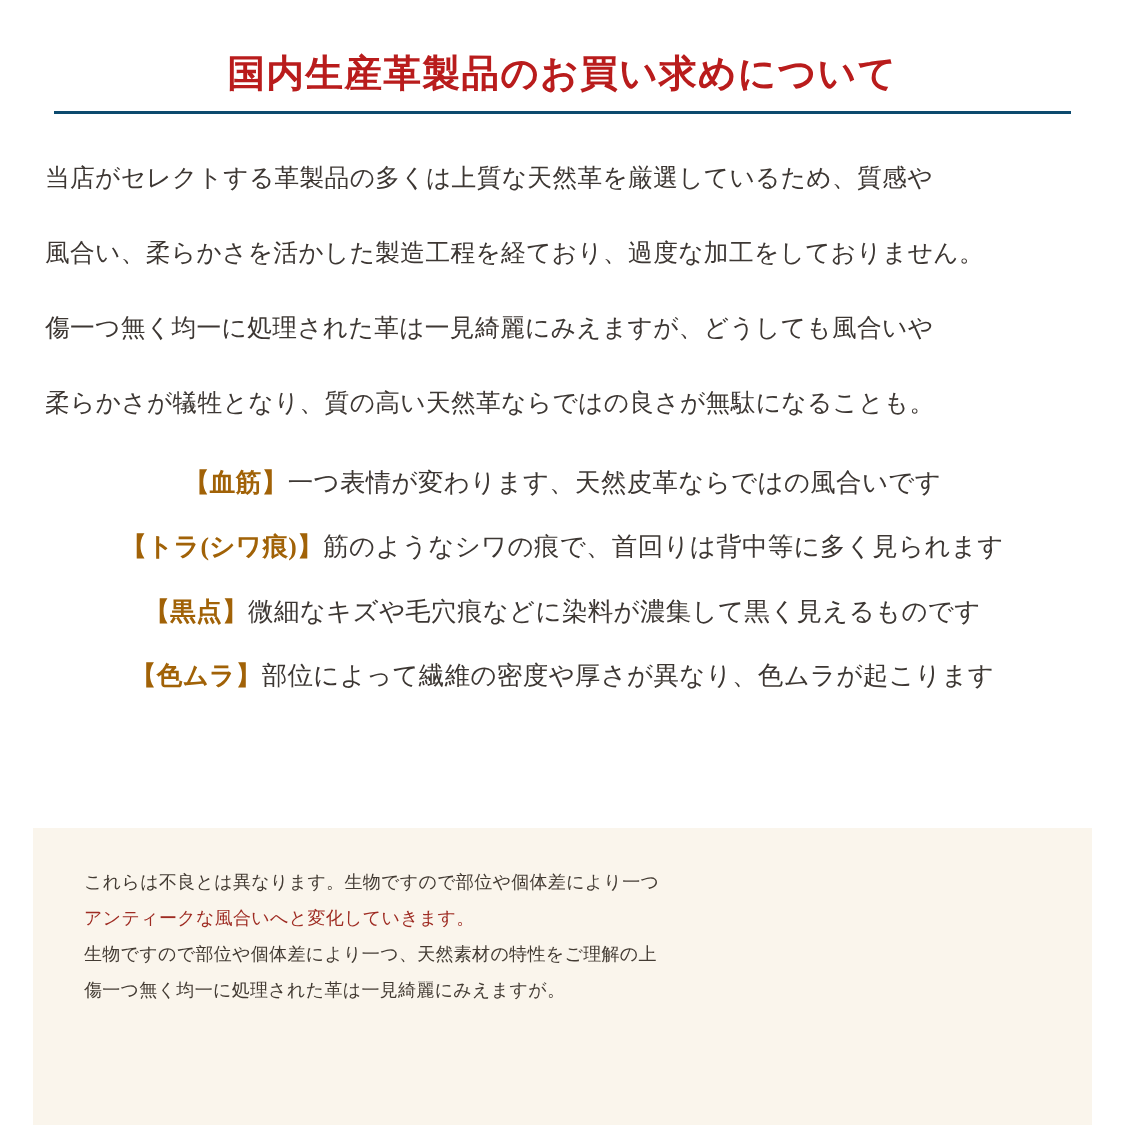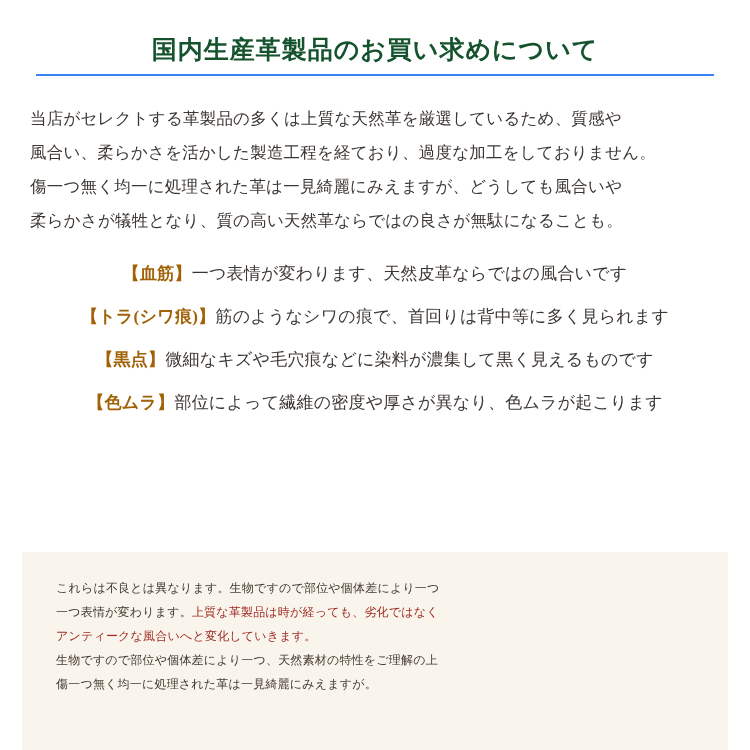--- a/index.html
+++ b/index.html
@@ -26,39 +26,40 @@
   .title-wrap {
     margin: 34px 0 0 0;
     padding: 0 36px;
     text-align: center;
   }
   .title {
     display: block;
     font-size: 25px;
     font-weight: bold;
     letter-spacing: 1px;
-    color: #14532d;
+    color: #b91c1c;
     line-height: 1.3;
     padding-bottom: 7px;
-    border-bottom: 2px solid #3b82f6;
+    border-bottom: 2px solid #0c4a6e;
     font-family: "Liberation Serif", "DejaVu Serif", serif;
   }
 
   
   .intro {
     margin: 26px 0 0 0;
     padding: 0 30px;
   }
   .intro-line {
     display: block;
     font-size: 16.5px;
     line-height: 2.08;
     color: #3d3733;
     letter-spacing: 0.2px;
     white-space: nowrap;
+    margin-top: 16px;
   }
 
   
   .features {
     margin: 24px 0 0 0;
     padding: 0 16px;
   }
   .feature-row {
     display: block;
     text-align: center;
@@ -128,19 +129,18 @@
     <div class="feature-row">
       <span class="feature-key">【黒点】</span><span class="feature-desc">微細なキズや毛穴痕などに染料が濃集して黒く見えるものです</span>
     </div>
     <div class="feature-row">
       <span class="feature-key">【色ムラ】</span><span class="feature-desc">部位によって繊維の密度や厚さが異なり、色ムラが起こります</span>
     </div>
   </div>
 
   <div class="note-box">
     <span class="note-line">これらは不良とは異なります。生物ですので部位や個体差により一つ</span>
-    <span class="note-line"><span>一つ表情が変わります。</span><span class="hl">上質な革製品は時が経っても、劣化ではなく</span></span>
     <span class="note-line hl">アンティークな風合いへと変化していきます。</span>
     <span class="note-line">生物ですので部位や個体差により一つ、天然素材の特性をご理解の上</span>
     <span class="note-line">傷一つ無く均一に処理された革は一見綺麗にみえますが。</span>
   </div>
 
 </div>
 
 </body></html>

